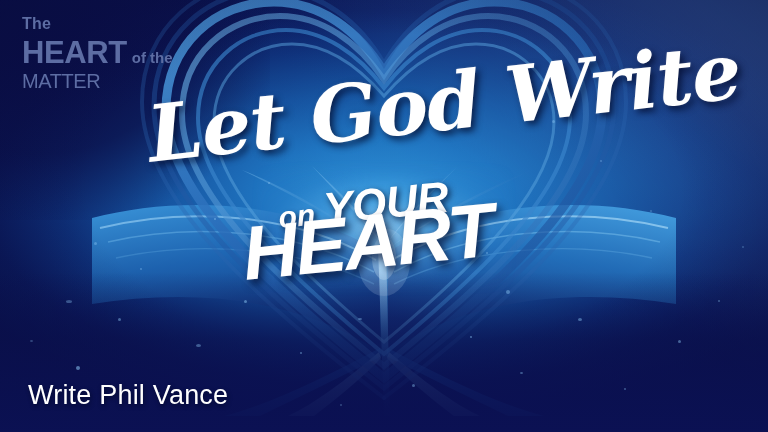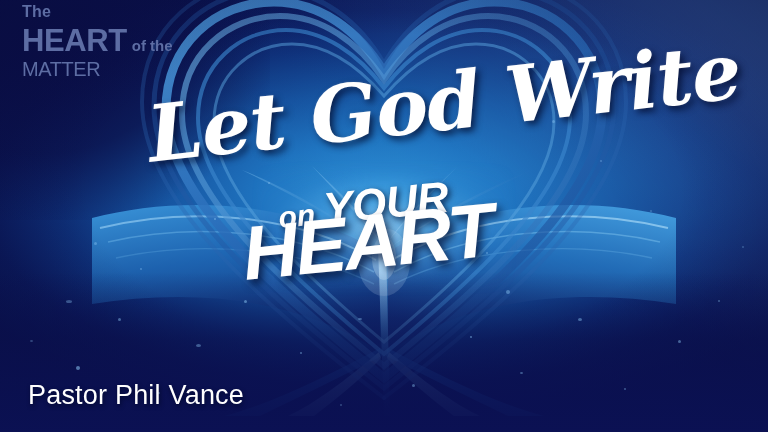--- a/index.html
+++ b/index.html
@@ -85,21 +85,21 @@
   .pt {
     position: absolute;
     border-radius: 50%;
     background: #8ec8f5;
   }
 
   
   .logo {
     position: absolute;
     left: 22px;
-    top: 4px;
+    top: 16px;
     color: #5d6da3;
     line-height: 1;
     user-select: none;
   }
   .logo-the {
     font-size: 16px;
     font-weight: bold;
     letter-spacing: 0.2px;
     margin-bottom: 5px;
   }
@@ -343,15 +343,15 @@
 
   <div class="title-script">Let God Write</div>
 
   <div class="title-your-row">
     <span class="word-on">on</span>
     <span class="word-your">YOUR</span>
   </div>
 
   <div class="title-heart">HEART</div>
 
-  <div class="speaker">Pastor Phil Vance</div>
+  <div class="speaker">Write Phil Vance</div>
 
 </div>
 
 </body></html>

